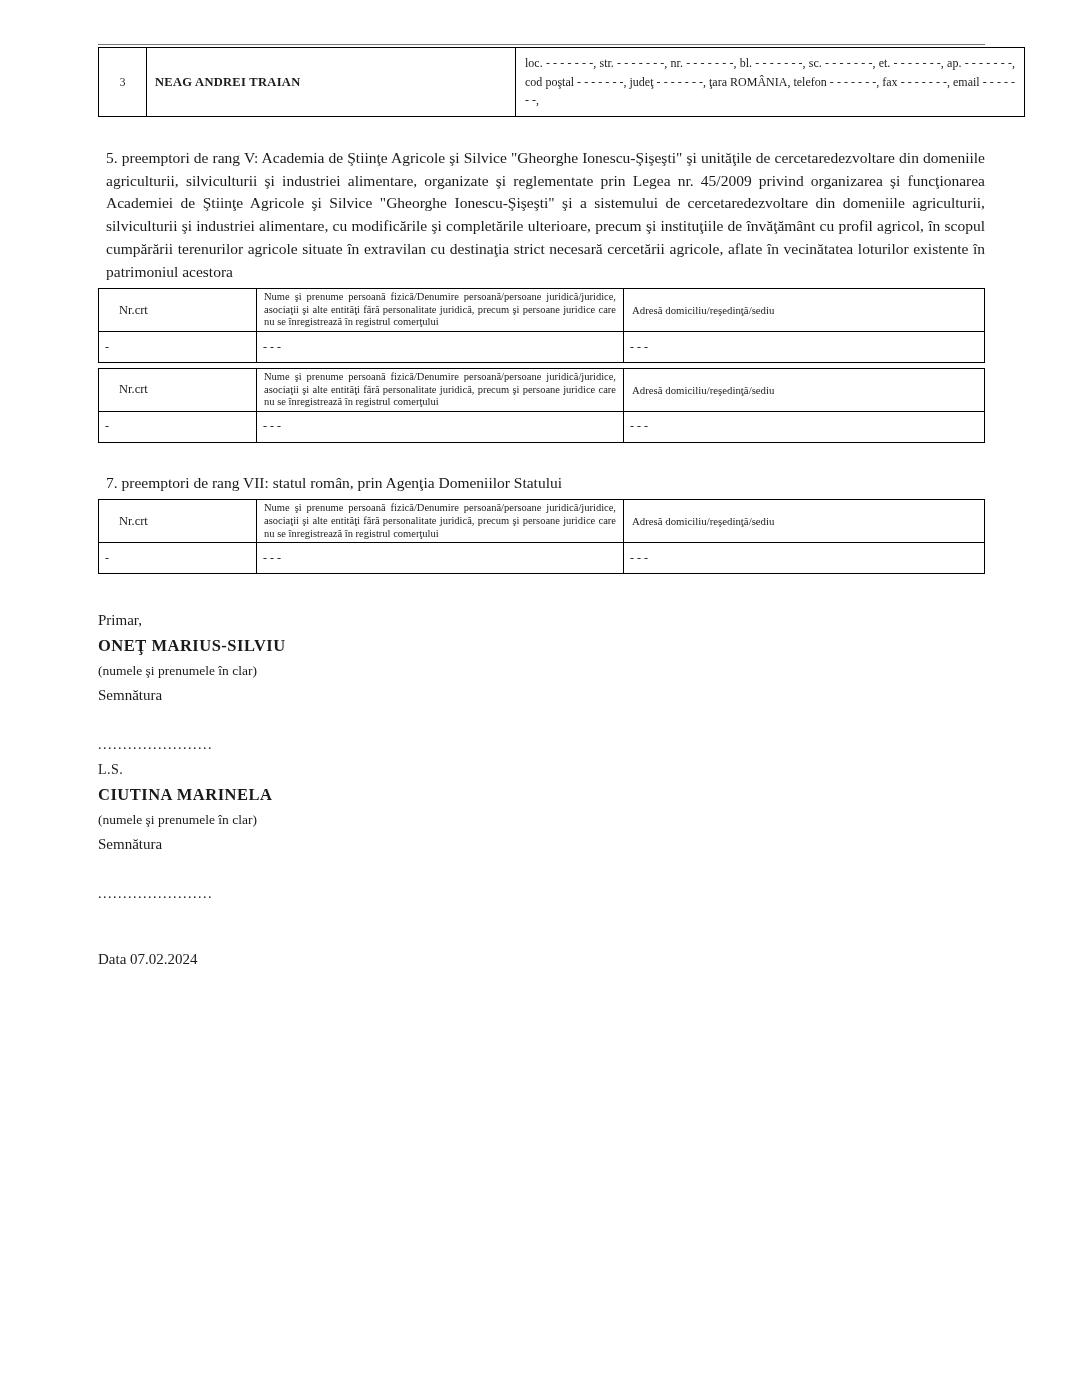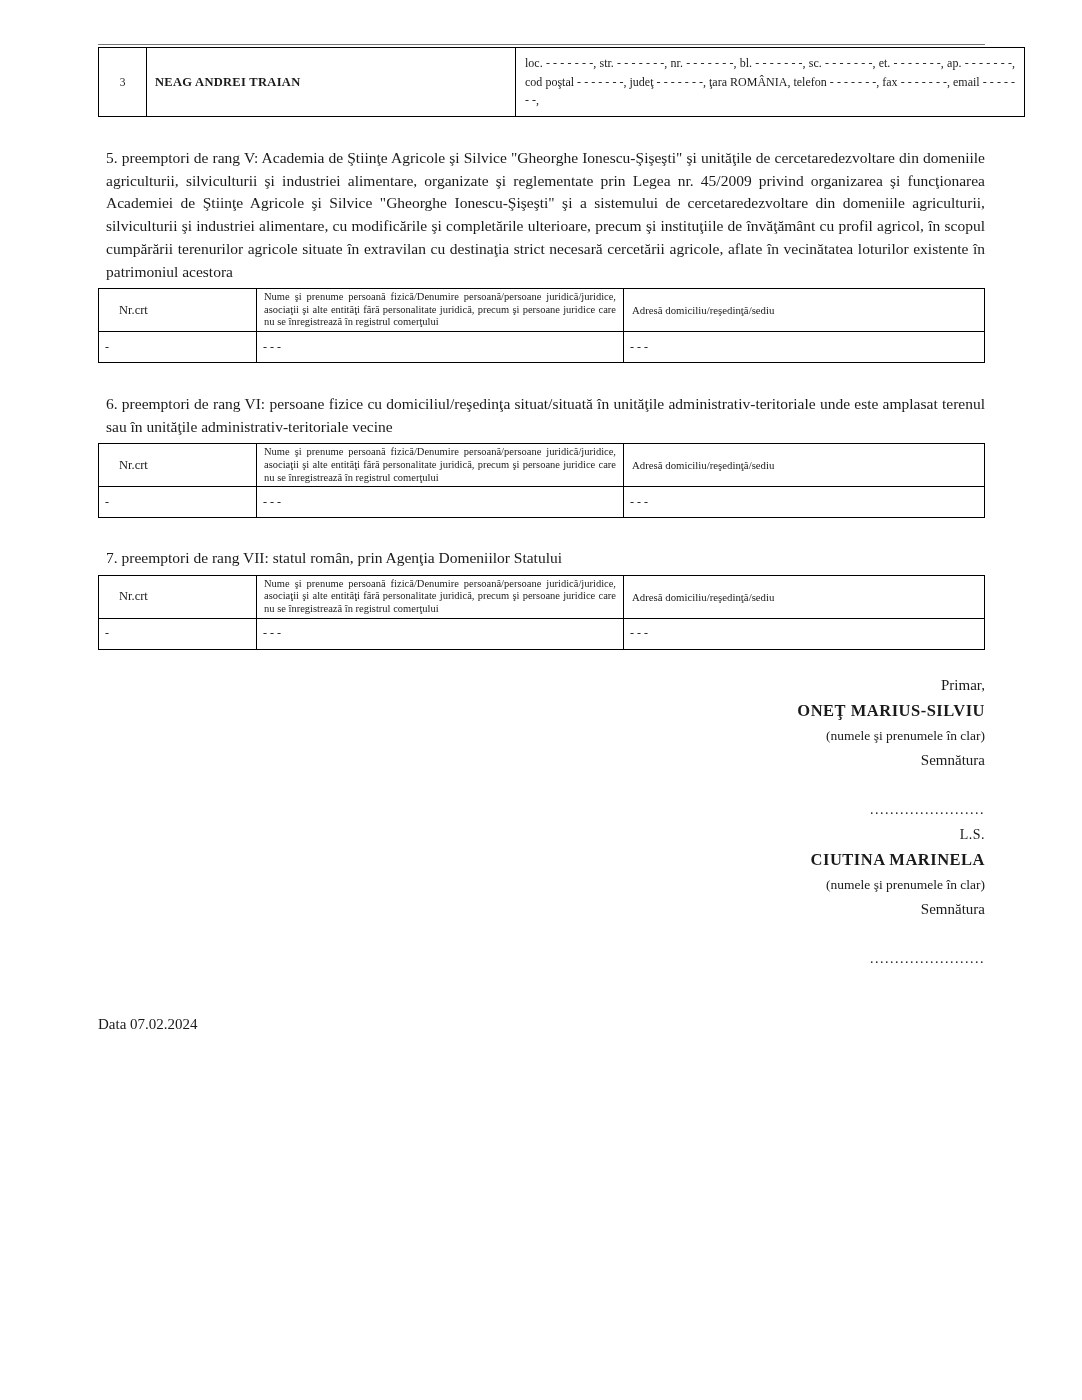--- a/index.html
+++ b/index.html
@@ -38,21 +38,21 @@
   .para.tight { margin-top:29px; }
 
   
   .sectable { margin-top:5px; }
   .sectable .h-nr   { width:117px; font-size:12.5px; padding:0 20px; height:40px; }
   .sectable .h-nume { width:352px; font-size:10.5px; line-height:12.6px; text-align:justify; padding:2px 7px; vertical-align:middle; }
   .sectable .h-adr  { font-size:10.8px; padding:0 8px; }
   .sectable .d-cell { height:30px; font-size:12px; padding:0 6px; vertical-align:middle; }
 
   
-  .sig { margin-top:23px; text-align:right; font-size:15px; }
+  .sig { margin-top:34px; text-align:left; font-size:15px; }
   .sig-line { line-height:25px; }
   .sig-line.name { font-weight:bold; font-size:16.5px; letter-spacing:.5px; }
   .sig-line.note { font-size:13.5px; }
   .sig-line.dots { margin-top:24px; font-size:14px; letter-spacing:1.5px; }
   .sig-line.ls { font-size:14px; letter-spacing:.5px; }
 
   .datefoot { margin:45px 0 0 0; font-size:15px; }
 </style>
 </head>
 <body>
@@ -82,21 +82,20 @@
         <td class="h-adr">Adresă domiciliu/reşedinţă/sediu</td>
       </tr>
       <tr>
         <td class="d-cell">-</td>
         <td class="d-cell">- - -</td>
         <td class="d-cell">- - -</td>
       </tr>
     </tbody>
       </table>
 
-    <p class="para">6. preemptori de rang VI: persoane fizice cu domiciliul/reşedinţa situat/situată în unităţile administrativ-teritoriale unde este amplasat terenul sau în unităţile administrativ-teritoriale vecine</p>
 
     <table class="sectable">
       <tbody>
           <tr>
         <td class="h-nr">Nr.crt</td>
         <td class="h-nume">Nume şi prenume persoană fizică/Denumire persoană/persoane juridică/juridice, asociaţii şi alte entităţi fără personalitate juridică, precum şi persoane juridice care nu se înregistrează în registrul comerţului</td>
         <td class="h-adr">Adresă domiciliu/reşedinţă/sediu</td>
       </tr>
       <tr>
         <td class="d-cell">-</td>

